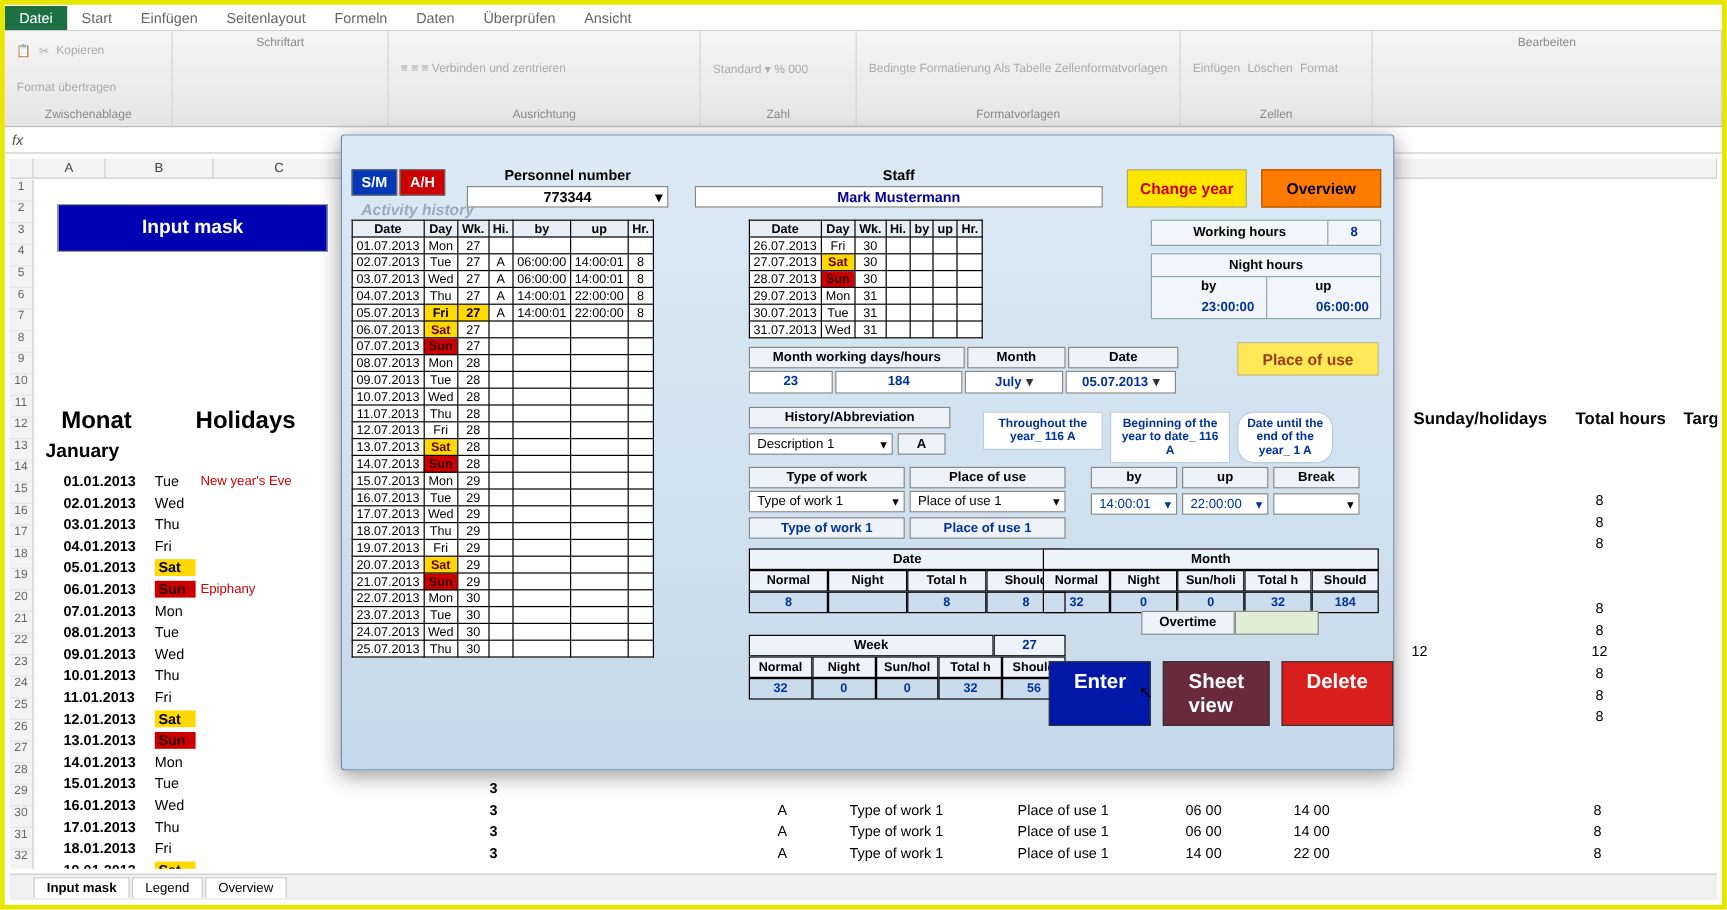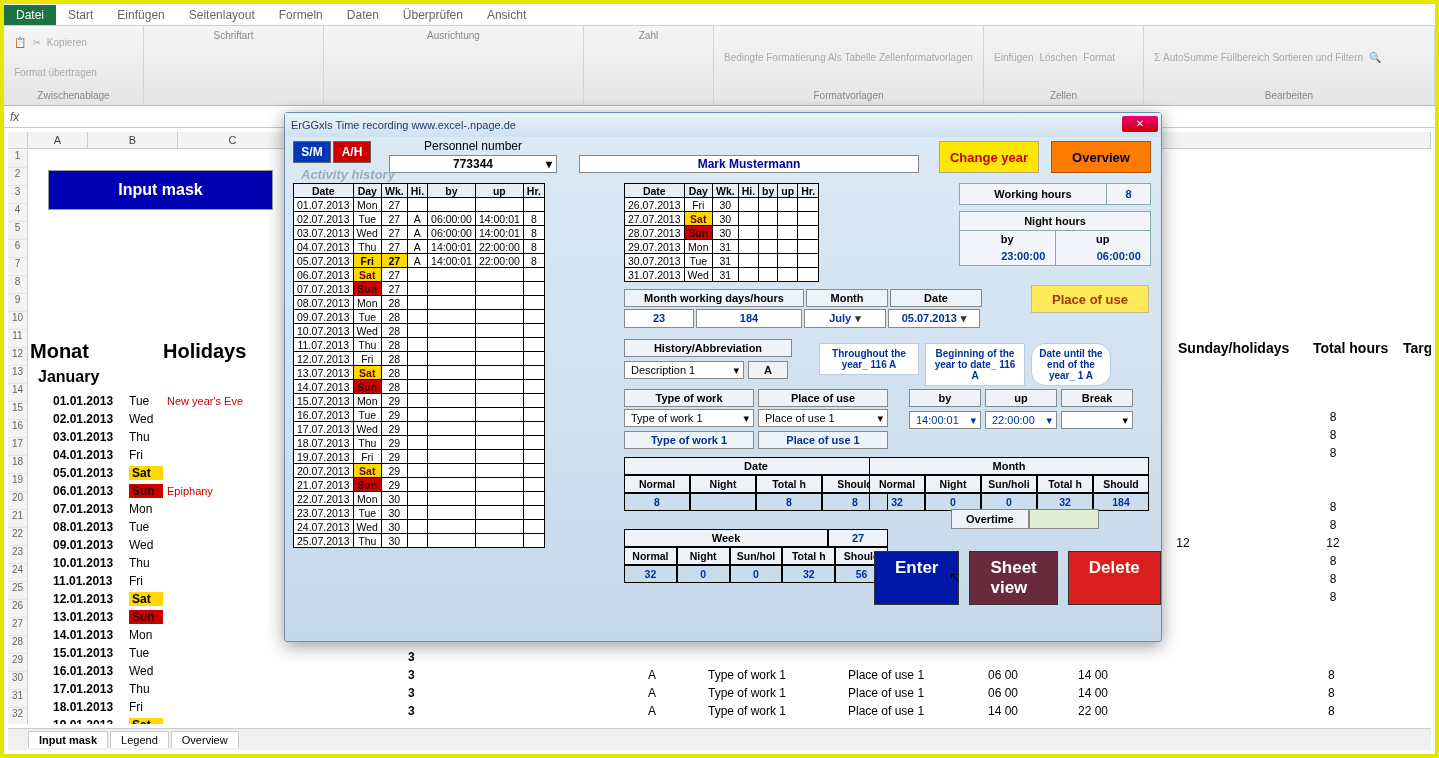--- a/index.html
+++ b/index.html
@@ -26,21 +26,21 @@
 .sheet-body { position:absolute; top:18px; left:0; right:0; bottom:0; }
 .rownums { position:absolute; left:0; top:0; width:20px; background:#f3f3f3; border-right:1px solid #ccc;}
 .rownums div{height:18px; font-size:10px; text-align:center; color:#666; border-bottom:1px solid #e5e5e5;}
 
 .sheet-content { position:absolute; left:20px; top:0; right:0; bottom:0; }
 
 
 .inputmask-btn { position:absolute; left:20px; top:20px; width:225px; height:40px; background:#0000b3; color:#fff; font-weight:bold; font-size:16px; display:flex; align-items:center; justify-content:center; border:1px solid #999;}
 
 
-.monat-head {position:absolute; left:2px; top:190px; font-size:20px; font-weight:bold;}
+.monat-head {position:absolute; left:23px; top:190px; font-size:20px; font-weight:bold;}
 .holidays-head {position:absolute; left:135px; top:190px; font-size:20px; font-weight:bold;}
 .january {position:absolute; left:10px; top:218px; font-size:16px; font-weight:bold;}
 
 
 .date-list{position:absolute; left:25px; top:242px;}
 .date-list .row{height:18px; display:flex; align-items:center; gap:4px; font-size:12px;}
 .date-list .d{width:72px; font-weight:bold;}
 .date-list .dow{width:34px;}
 .date-list .dow.sat{background:#ffd900; color:#000; font-weight:bold; padding:0 3px;}
 .date-list .dow.sun{background:#c00; color:#300; font-weight:bold; padding:0 3px;}
@@ -71,21 +71,21 @@
   background:linear-gradient(180deg,#e07,#c00); color:#fff; text-align:center; border-radius:2px; font-size:10px; line-height:16px; cursor:pointer;}
 
 .dlgbody{position:absolute; top:24px; left:4px; right:4px; bottom:4px;}
 
 
 .sm-ah{display:flex; gap:2px; position:absolute; left:4px; top:4px;}
 .sm-ah div{width:38px;height:22px; display:flex;align-items:center;justify-content:center; font-weight:bold; font-size:12px; border:1px solid #666;}
 .sm{background:#0038b8;color:#fff;}
 .ah{background:#c00;color:#fff;}
 
-.pers-label{position:absolute; left:100px; top:2px; width:168px; text-align:center; font-weight:normal; font-size:12px;}
+.pers-label{position:absolute; left:100px; top:2px; width:168px; text-align:center; font-weight:bold; font-size:12px;}
 .pers-combo{position:absolute; left:100px; top:18px; width:168px; height:18px; background:#fff; border:1px solid #888; display:flex; align-items:center; justify-content:center; font-weight:bold; font-size:12px;}
 .pers-combo::after{content:"▾"; position:absolute; right:4px;}
 
 .staff-label{position:absolute;left:290px;top:2px;width:340px;text-align:center;font-weight:bold;font-size:12px;}
 .staff-val{position:absolute;left:290px;top:18px;width:340px;height:18px; background:#fff;border:1px solid #888;color:#0000a0;font-weight:bold;display:flex;align-items:center;justify-content:center;font-size:12px;}
 
 .changeyear{position:absolute;left:650px;top:4px;width:100px;height:32px;background:#ffe600;color:#c00;font-weight:bold;border:1px solid #aa8;display:flex;align-items:center;justify-content:center;font-size:13px;cursor:pointer;}
 .overview-btn{position:absolute;left:762px;top:4px;width:100px;height:32px;background:#ff7b00;color:#003;font-weight:bold;border:1px solid #a50;display:flex;align-items:center;justify-content:center;font-size:13px;cursor:pointer;}
 
 
@@ -182,44 +182,46 @@
         <span>✂</span>
         <span>Kopieren</span>
         <span>Format übertragen</span>
       </div>
       <div class="label">Zwischenablage</div>
     </div>
   <div class="ribbon-group" style="width:180px">
       <div class="label">Schriftart</div>
     </div>
   <div class="ribbon-group" style="width:260px">
+      <div class="ribbon-icons">
+        <span>≡ ≡ ≡  Verbinden und zentrieren</span>
+      </div>
       <div class="label">Ausrichtung</div>
     </div>
   <div class="ribbon-group" style="width:130px">
+      <div class="ribbon-icons">
+        <span>Standard ▾  % 000</span>
+      </div>
       <div class="label">Zahl</div>
     </div>
   <div class="ribbon-group" style="width:270px">
       <div class="ribbon-icons">
         <span>Bedingte Formatierung  Als Tabelle  Zellenformatvorlagen</span>
       </div>
       <div class="label">Formatvorlagen</div>
     </div>
   <div class="ribbon-group" style="width:160px">
       <div class="ribbon-icons">
         <span>Einfügen</span>
         <span>Löschen</span>
         <span>Format</span>
       </div>
       <div class="label">Zellen</div>
     </div>
   <div class="ribbon-group" style="flex:1">
-      <div class="ribbon-icons">
-        <span>Σ AutoSumme  Füllbereich  Sortieren und Filtern</span>
-        <span>🔍</span>
-      </div>
       <div class="label">Bearbeiten</div>
     </div>
 </div>
 <div class="formula-bar">
     <span class="fx">fx</span>
   </div>
 
 <div class="sheet-area">
   <div class="col-headers">
     <div style="width:20px"></div>
@@ -476,31 +478,28 @@
   </div>
 </div>
 
 <div class="sheet-tabs">
   <div class="stab active">Input mask</div>
   <div class="stab">Legend</div>
   <div class="stab">Overview</div>
 </div>
 
 <div class="dialog">
-  <div class="titlebar">
-    <span>ErGGxls   Time recording       www.excel-.npage.de</span>
-    <div class="closebtn">✕</div>
-  </div>
   <div class="dlgbody">
     <div class="sm-ah">
       <div class="sm">S/M</div>
       <div class="ah">A/H</div>
     </div>
     <div class="pers-label">Personnel number</div>
     <div class="pers-combo">773344</div>
+    <div class="staff-label">Staff</div>
     <div class="staff-val">Mark Mustermann</div>
     <div class="changeyear">Change year</div>
     <div class="overview-btn">Overview</div>
 
     <div class="act-group">
       <div class="act-title">Activity history</div>
       <table class="grid" id="grid1">
           <tbody>
             <tr>
               <th>Date</th>

